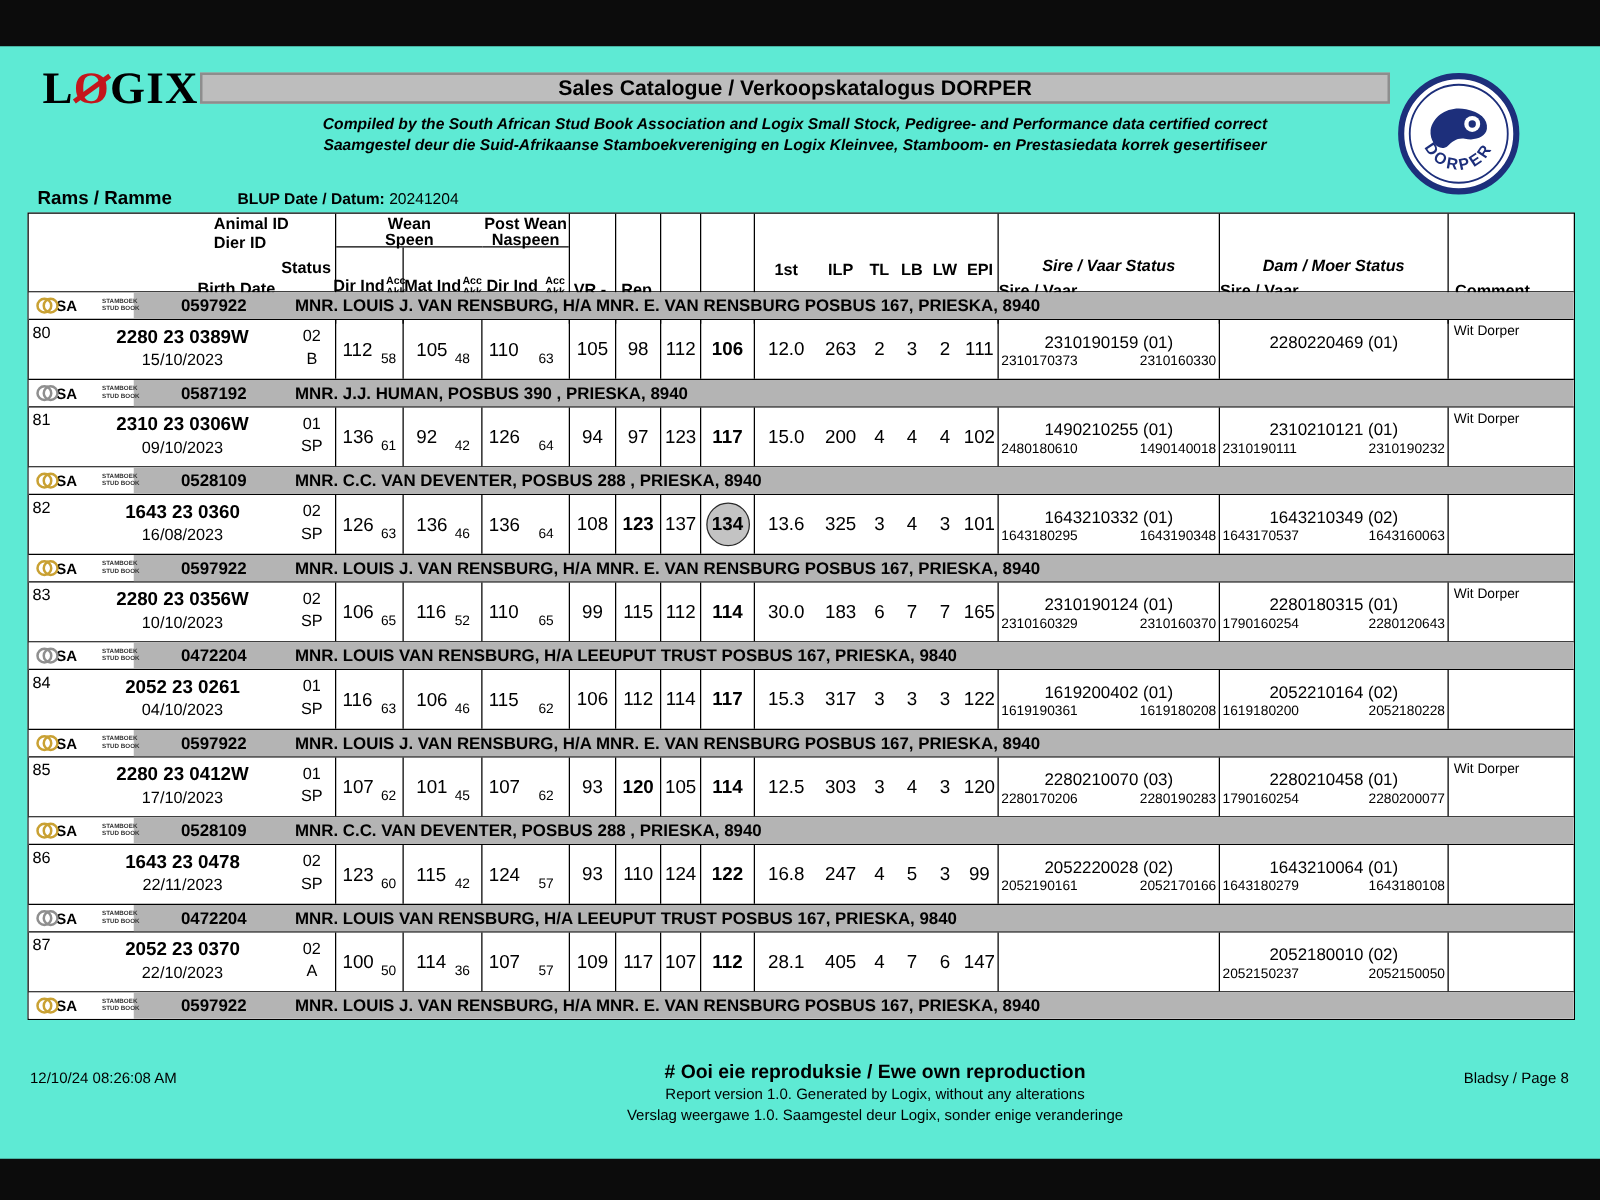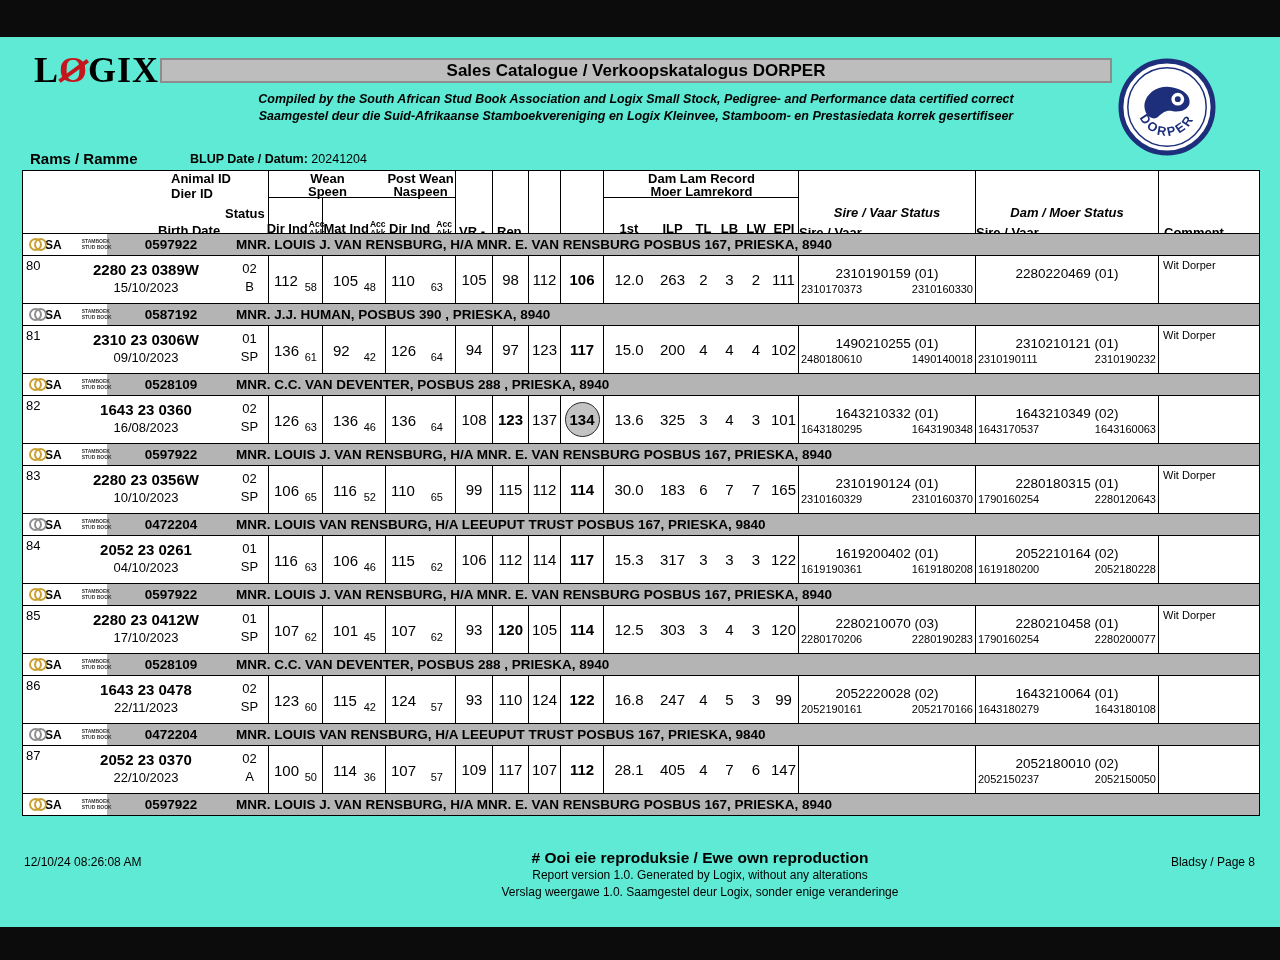--- a/index.html
+++ b/index.html
@@ -185,24 +185,20 @@
           <div>Rep</div>
           <div>Ind</div>
         </div>
       <div class="th th-bottom br" style="text-align:center">
           <div>GI</div>
         </div>
       <div class="th th-bottom br" style="text-align:center">
           <div>LMI</div>
         </div>
       <div class="th grp" style="grid-column:11/17">
-        <div class="grp-title">
-            <div>Dam Lam Record</div>
-            <div>Moer Lamrekord</div>
-          </div>
         <div class="dam-sub">
           <span>1st</span>
           <span>ILP</span>
           <span>TL</span>
           <span>LB</span>
           <span>LW</span>
           <span>EPI</span>
         </div>
       </div>
 

